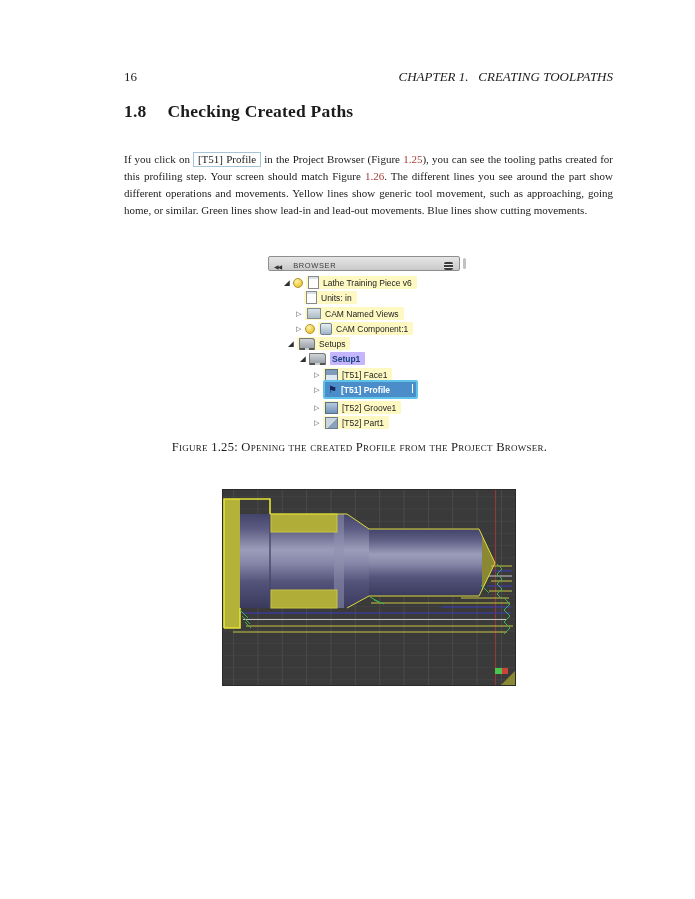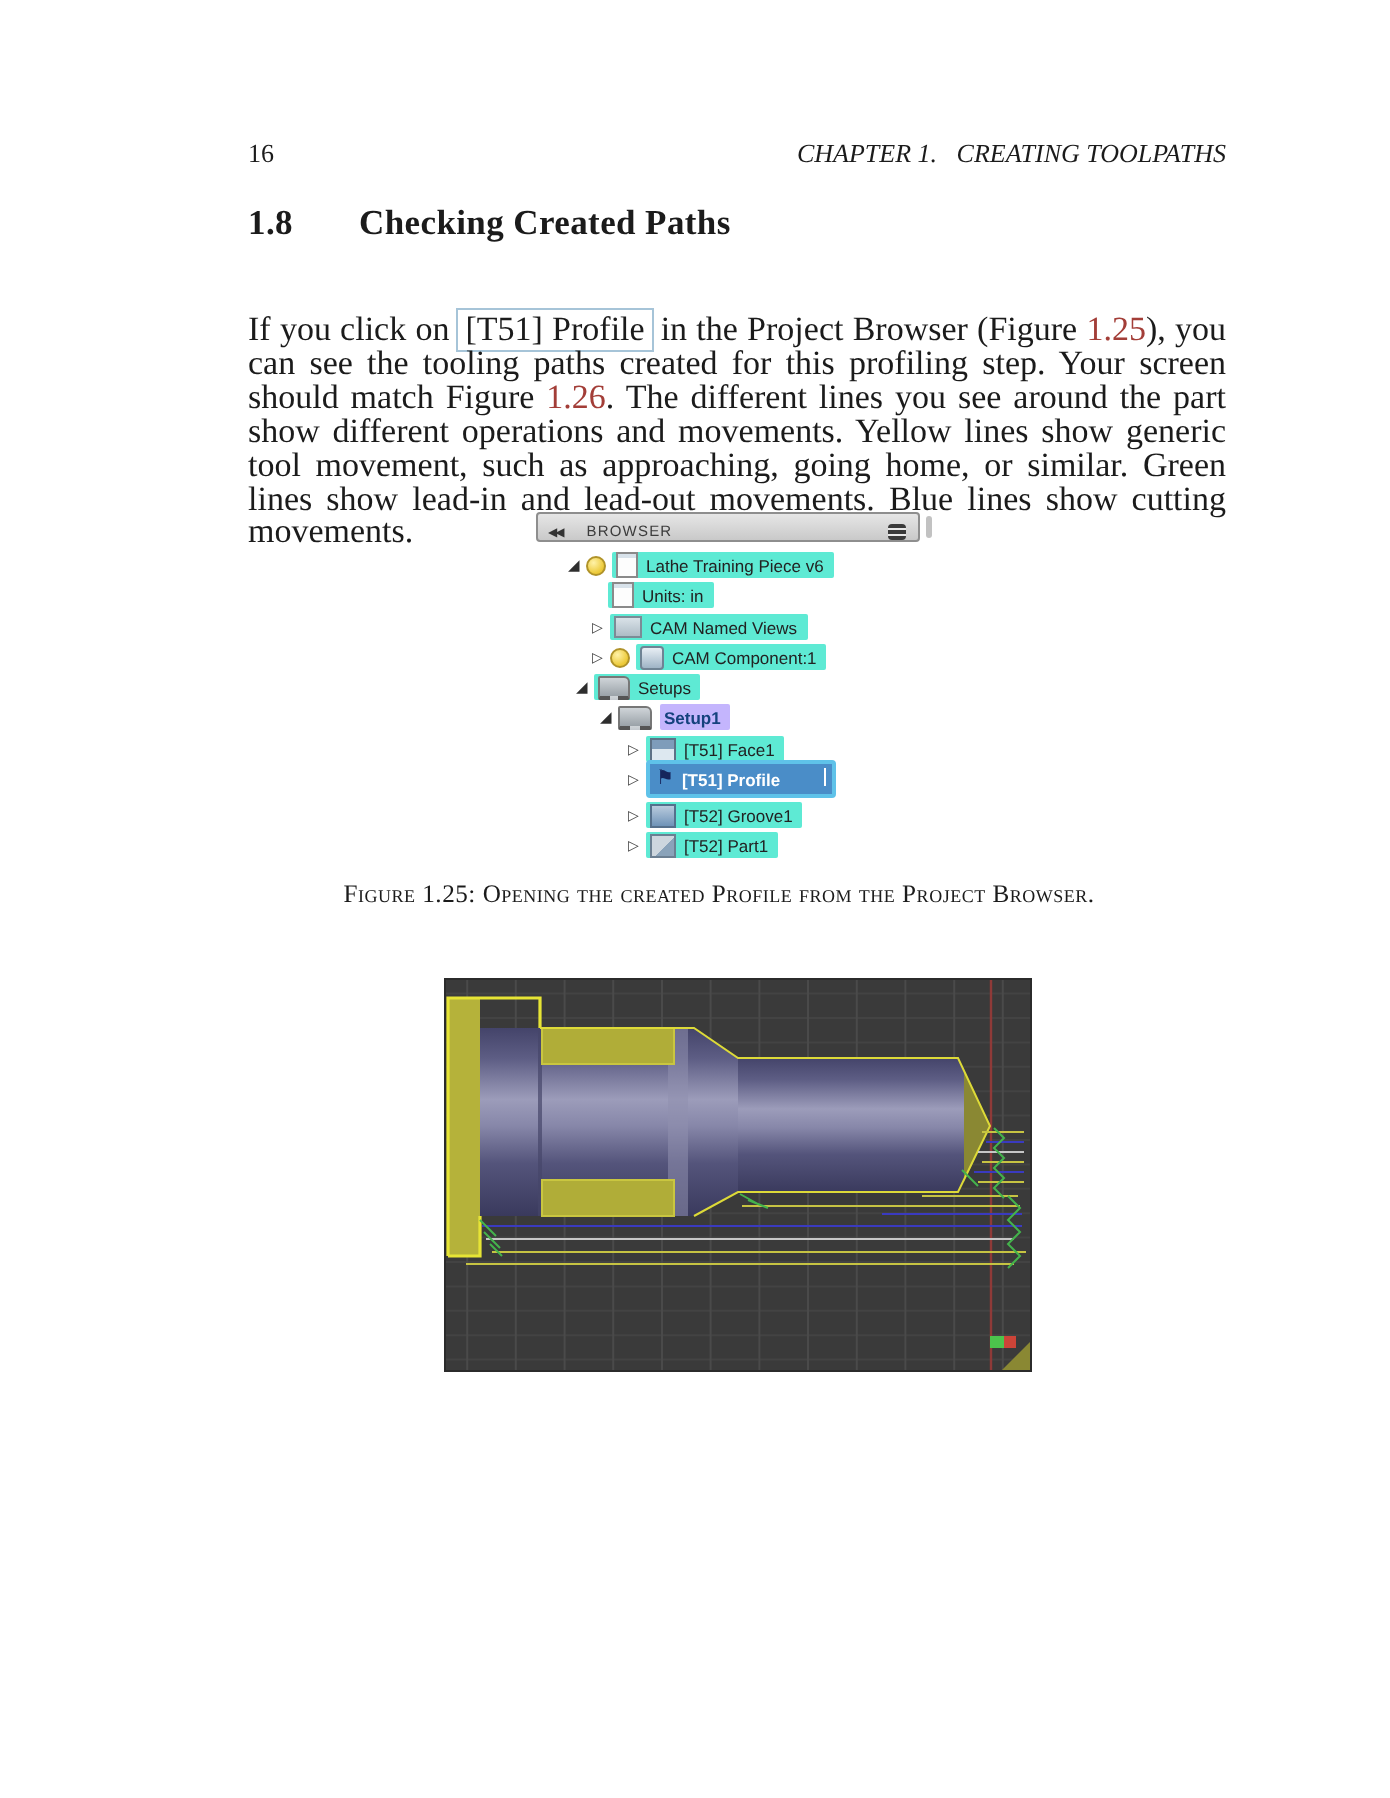--- a/index.html
+++ b/index.html
@@ -7,24 +7,24 @@
         font-family:"Liberation Serif",serif;color:#1b1b1b;}
 
   
   .running-head{position:absolute;top:69px;left:124px;width:489px;display:flex;
     justify-content:space-between;align-items:flex-start;font-size:13px;}
   .chapter-head{font-style:italic;white-space:pre;}
 
   
   .section-heading{position:absolute;top:101px;left:124px;font-size:17.5px;font-weight:bold;
     letter-spacing:.2px;}
-  .section-heading .sec-num{margin-right:33px;}
-
-  
-  .body-par{position:absolute;top:140px;left:124px;width:489px;font-size:17px;
+  .section-heading .sec-num{margin-right:21px;}
+
+  
+  .body-par{position:absolute;top:140px;left:124px;width:489px;font-size:11px;
     line-height:16.9px;text-align:justify;}
   .inline-ui-box{border:1px solid #a6c4d8;padding:0 4px 1px 4px;margin:0 3px;white-space:nowrap;}
   .figref{color:#a33e38;cursor:pointer;}
 
   
   .fig-caption{position:absolute;left:12px;width:695px;text-align:center;font-size:12.6px;
     font-variant:small-caps;letter-spacing:.25px;}
   .cap-125{top:440px;}
   .cap-126{top:692px;}
 
@@ -36,21 +36,21 @@
     display:flex;align-items:flex-end;box-sizing:border-box;}
   .bp-collapse{font-size:6px;color:#333;margin-left:5px;letter-spacing:-1px;}
   .bp-title{font-size:7.5px;color:#3c3c3c;margin-left:12px;letter-spacing:.6px;}
   .bp-menu{margin-left:auto;margin-right:6px;width:9px;height:8px;border-radius:2px;
     background:repeating-linear-gradient(#3a3a3a 0 2px,#e8e8e8 2px 3px,#3a3a3a 3px 5px,#e8e8e8 5px 6px,#3a3a3a 6px 8px);}
   .bp-sliver{position:absolute;left:195px;top:2px;width:3px;height:11px;background:#c2c2c2;border-radius:2px;}
 
   .bp-row{position:absolute;height:15px;display:flex;align-items:center;font-size:8.5px;color:#222;}
   .tri{font-family:"DejaVu Sans",sans-serif;font-size:7px;color:#444;width:9px;flex:0 0 auto;}
   .tri.exp{font-size:7.5px;color:#2e2e2e;}
-  .hl{background:#5eead4;display:flex;align-items:center;height:13px;padding:0 5px 0 2px;border-radius:1px;}
+  .hl{background:#fef9c3;display:flex;align-items:center;height:13px;padding:0 5px 0 2px;border-radius:1px;}
   .hl-blue{background:#c4b5fd;}
   .lbl{white-space:nowrap;}
   .lbl-setup1{font-weight:bold;color:#15427e;}
 
   .mini{display:inline-block;flex:0 0 auto;margin-right:4px;}
   .icon-bulb{width:8px;height:8px;border-radius:50%;margin-right:3px;
     background:radial-gradient(circle at 35% 30%,#fff2a8,#ecc937 70%);border:1px solid #b09329;}
   .icon-doc{width:9px;height:11px;background:#fdfdfd;border:1px solid #8a8a8a;
     box-shadow:inset 0 2px 0 #d8e2ea;}
   .icon-folder{width:12px;height:9px;background:linear-gradient(#d9e2e8,#aebcc6);border:1px solid #7c8b96;}

